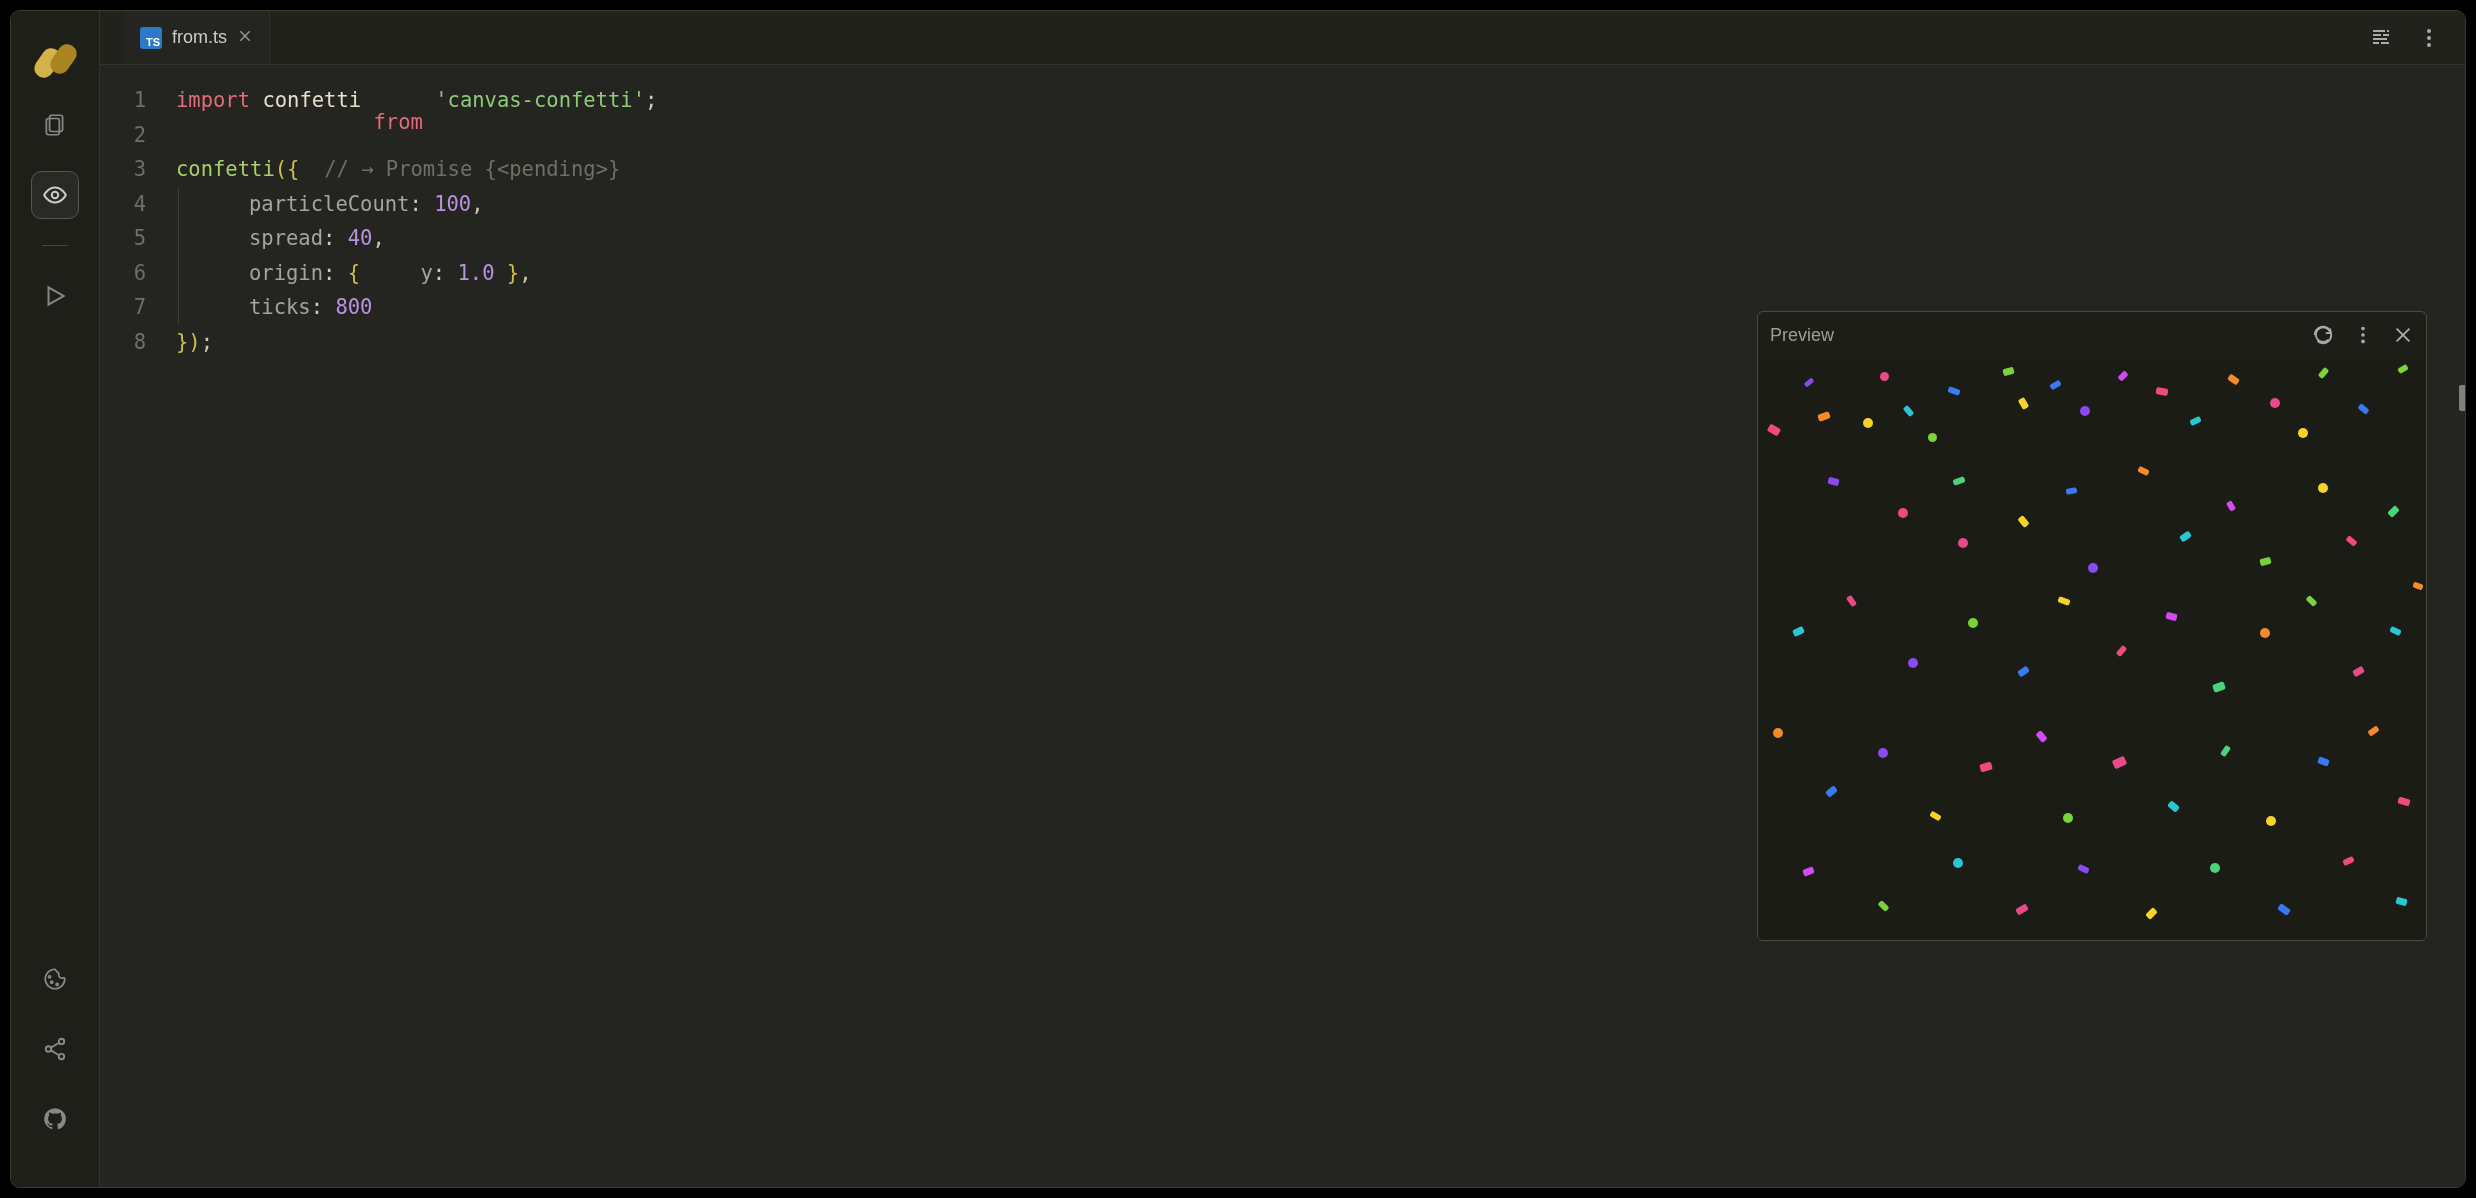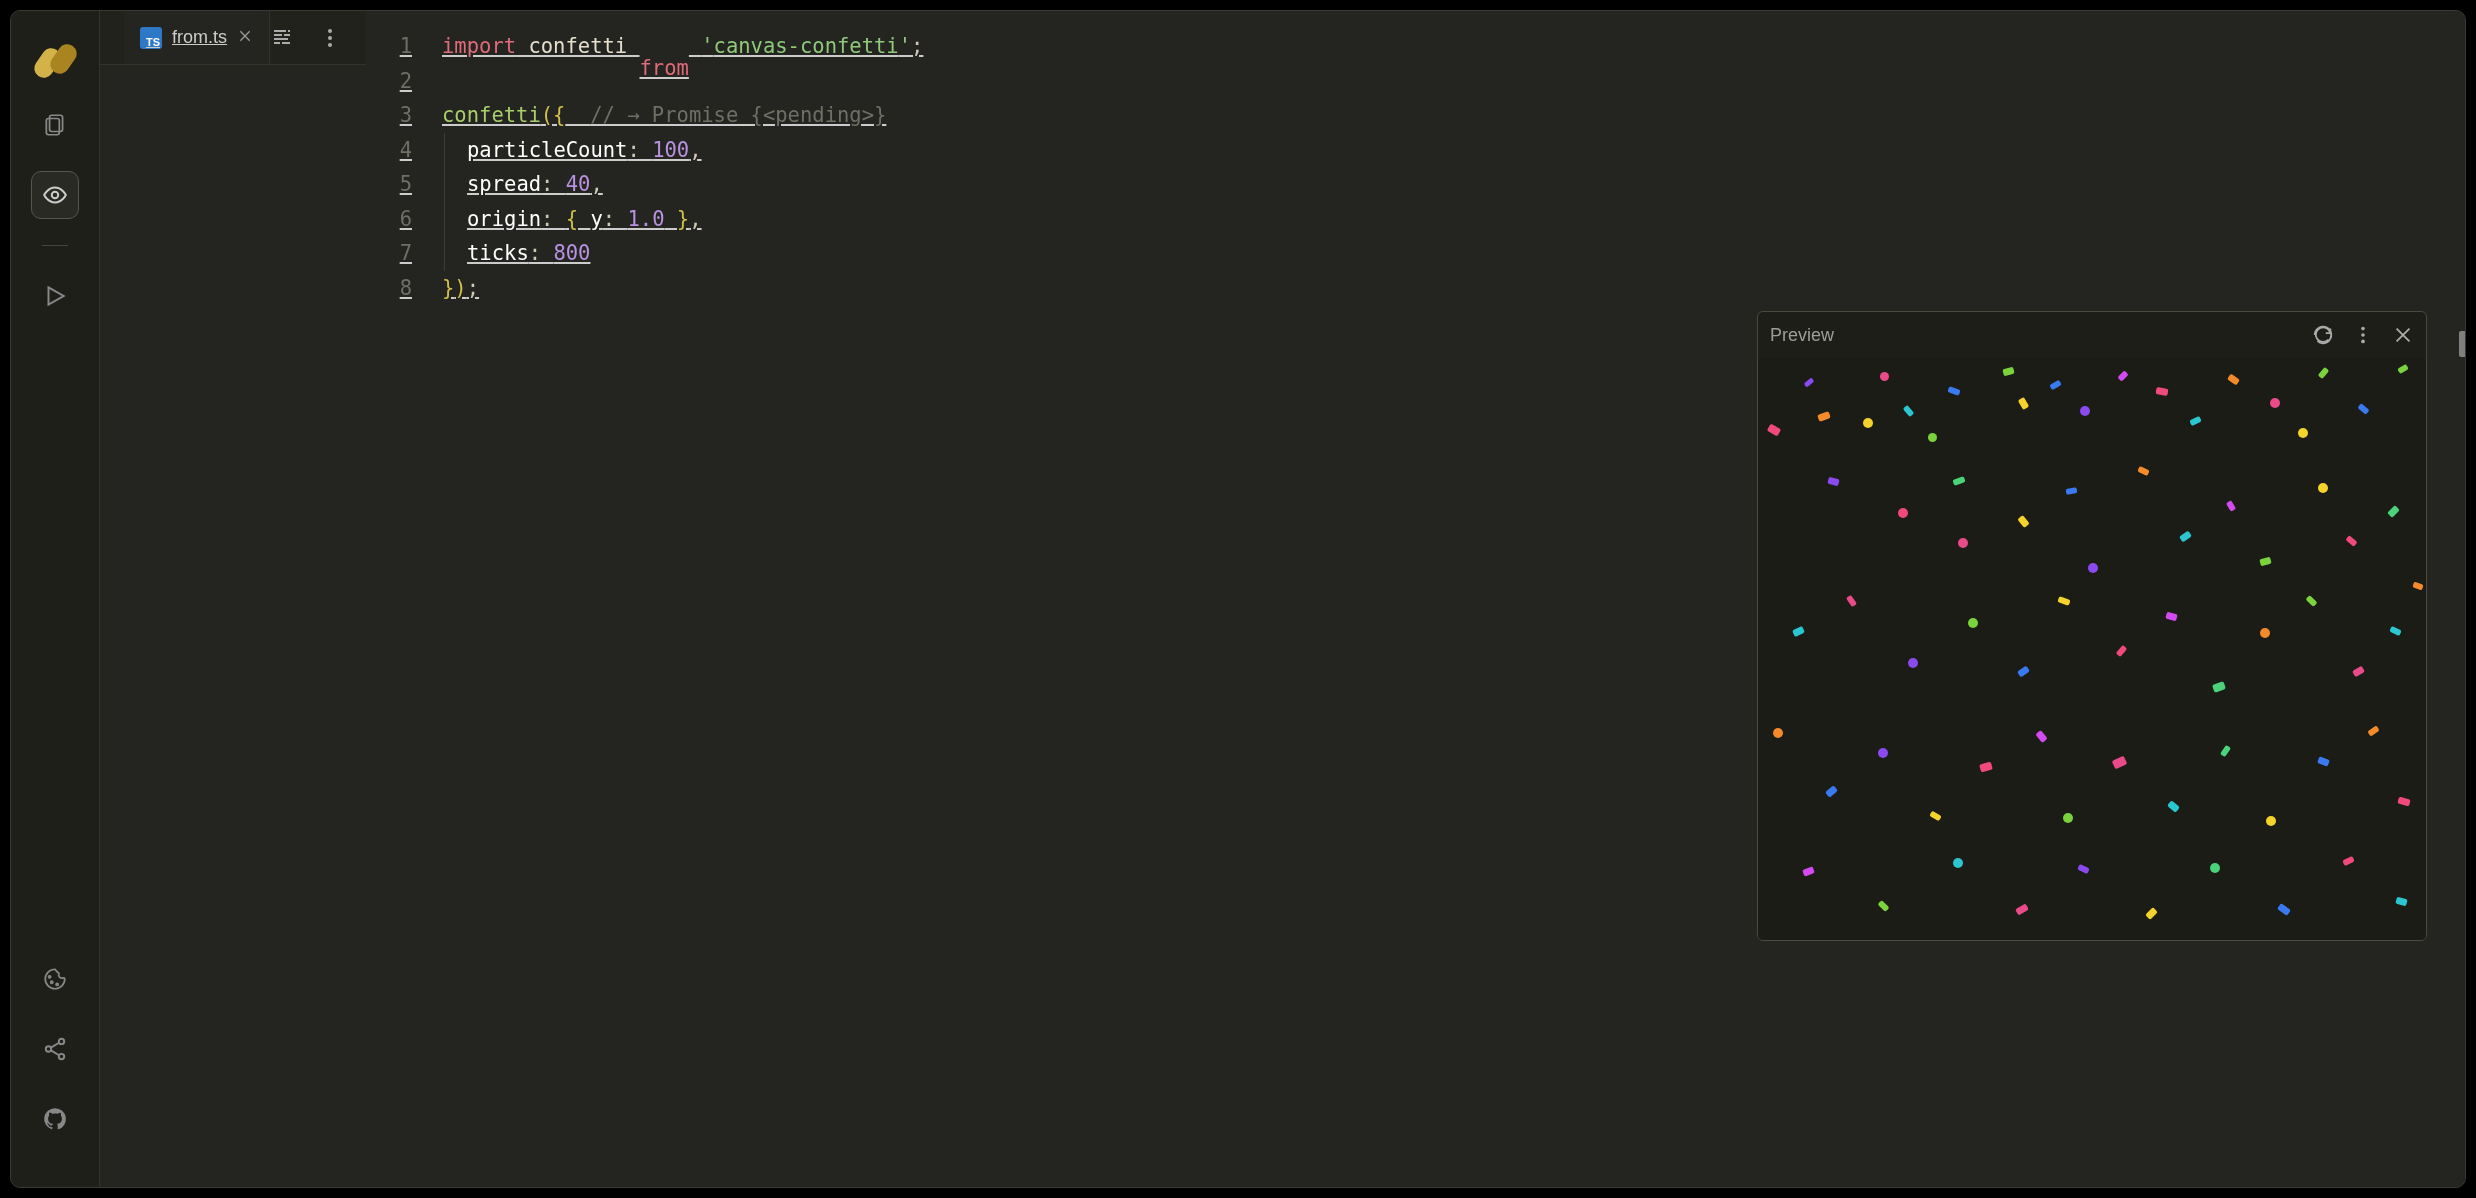--- a/index.html
+++ b/index.html
@@ -53,21 +53,21 @@
     position: absolute;
     width: 19px; height: 32px;
     border-radius: 10px;
   }
   .logo .p1 { background: #d4b24a; left: 2px; top: 6px; transform: rotate(35deg); }
   .logo .p2 { background: #a98420; left: 18px; top: 2px; transform: rotate(35deg); }
   .divider {
     width: 26px; height: 1px; background: #444; margin: 4px 0;
   }
   
-  .main { flex: 1; display: flex; flex-direction: row; position: relative; text-decoration: underline; }
+  .main { flex: 1; display: flex; flex-direction: column; position: relative; }
   .tabbar {
     height: 54px;
     display: flex;
     align-items: stretch;
     border-bottom: 1px solid #33332b;
     background: #22221d;
   }
   .tabbar .gap { width: 24px; }
   .tab {
     display: flex;
@@ -139,21 +139,21 @@
     margin-right: 22px;
     margin-left: 2px;
   }
   .tok-kw   { color: #e06b7a; }
   .tok-id   { color: #e6dfce; }
   .tok-from { color: #e06b7a; margin-top: 44px; }
   .tok-str  { color: #8fca7a; }
   .tok-fn   { color: #a8cf6b; }
   .tok-punc { color: #cfc8b5; }
   .tok-brc  { color: #d1c04a; }
-  .tok-prop { color: #ffffff; }
+  .tok-prop { color: #a3a3a3; margin-left: 48px; }
   .tok-num  { color: #b892e0; }
   .tok-comm { color: #6f6f66; }
   .minimap-mark {
     position: absolute;
     right: 0;
     top: 320px;
     width: 6px; height: 26px;
     background: #7f7f7f;
     border-radius: 2px 0 0 2px;
   }

